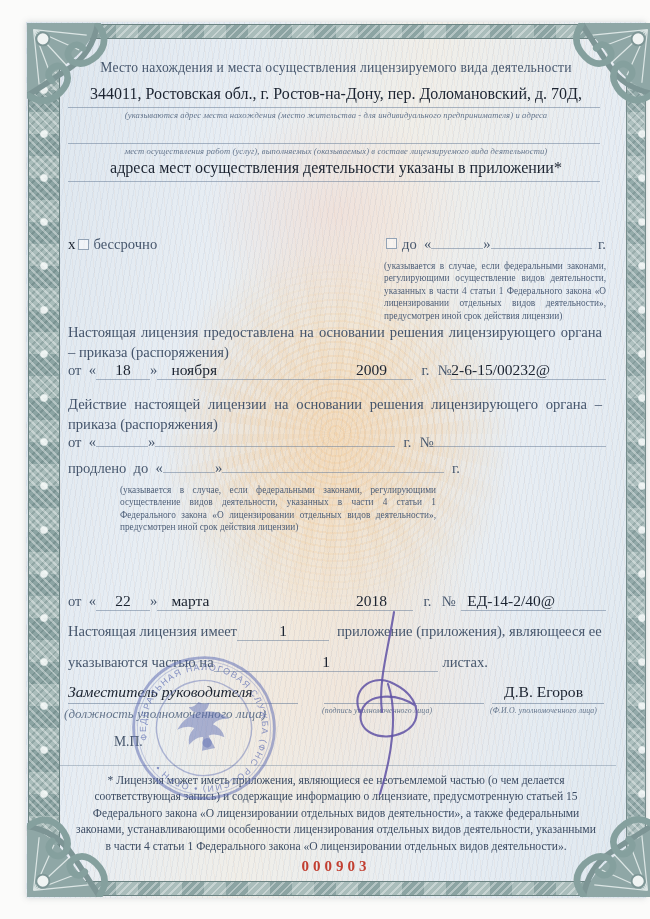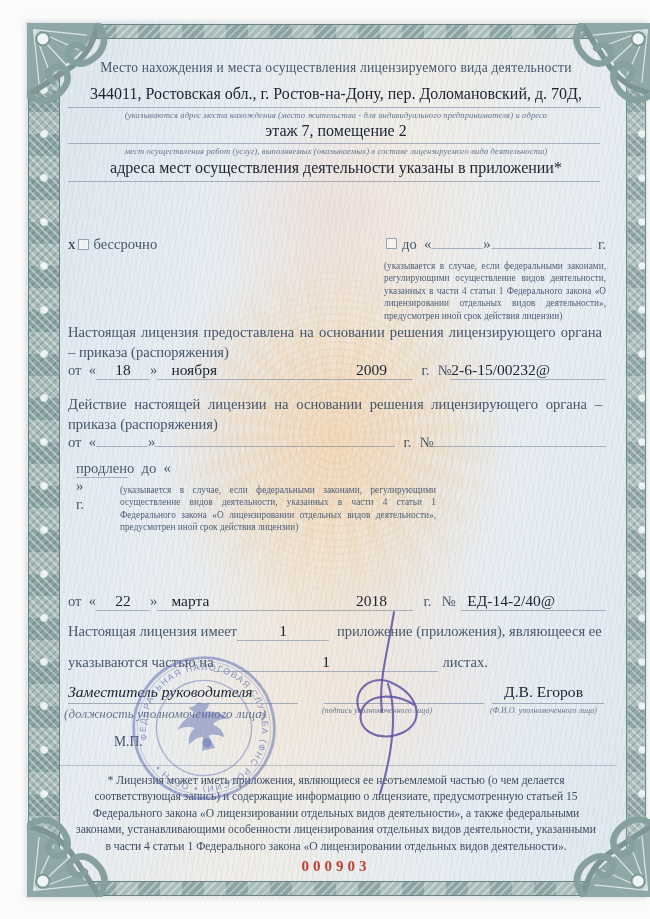--- a/index.html
+++ b/index.html
@@ -139,21 +139,20 @@
   </svg>
 
   <div class="content">
 
     <div class="abs ctr pre" style="top:38px;font-size:13.6px;letter-spacing:.2px;">Место нахождения и места осуществления лицензируемого вида  деятельности</div>
 
     <div class="abs ctr typed" style="top:63px;font-size:16px;">344011, Ростовская обл., г. Ростов-на-Дону, пер. Доломановский, д. 70Д,</div>
     <div class="rule" style="left:42px;right:46px;top:85px;"></div>
     <div class="abs ctr caption" style="top:88px;">(указываются адрес места нахождения (место жительства - для индивидуального предпринимателя) и адреса</div>
 
-    <div class="abs ctr typed" style="top:100px;font-size:16px;">этаж 7, помещение 2</div>
     <div class="rule" style="left:42px;right:46px;top:121px;"></div>
     <div class="abs ctr caption" style="top:124px;">мест осуществления работ (услуг), выполняемых (оказываемых) в составе лицензируемого вида деятельности)</div>
 
     <div class="abs ctr typed" style="top:137px;font-size:16px;">адреса мест осуществления деятельности указаны в приложении*</div>
     <div class="rule" style="left:42px;right:46px;top:159px;"></div>
 
 
     <div class="abs" style="left:42px;top:214px;font-size:14.6px;">
       <span class="typed" style="font-size:15px;">х</span><span class="cbx"></span><span class="pre">бессрочно</span>
     </div>
@@ -187,21 +186,21 @@
     <div class="dl" style="left:42px;top:412px;right:40px;">
       <span class="lbl">от  «</span>
       <span class="fill" style="width:52px;"></span>
       <span class="lbl">»</span>
       <span class="fill" style="width:240px;"></span>
       <span class="lbl" style="margin:0 8px;">г.</span>
       <span class="lbl">№</span>
       <span class="fill" style="flex:1;"></span>
     </div>
 
-    <div class="dl" style="left:42px;top:438px;width:392px;flex-direction:column;">
+    <div class="dl" style="left:42px;top:438px;width:392px;">
       <span class="lbl">продлено  до  «</span>
       <span class="fill" style="width:52px;"></span>
       <span class="lbl">»</span>
       <span class="fill" style="flex:1;"></span>
       <span class="lbl" style="margin-left:8px;">г.</span>
     </div>
 
     <div class="abs smallnote" style="left:94px;top:462px;width:316px;">(указывается в случае, если федеральными законами, регулирующими осуществление видов деятельности, указанных в части 4 статьи 1 Федерального закона «О лицензировании отдельных видов деятельности», предусмотрен иной срок действия лицензии)</div>
 
 

